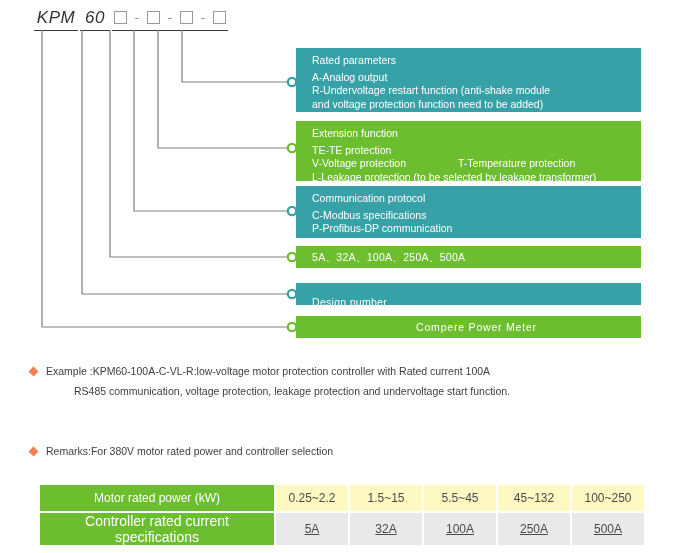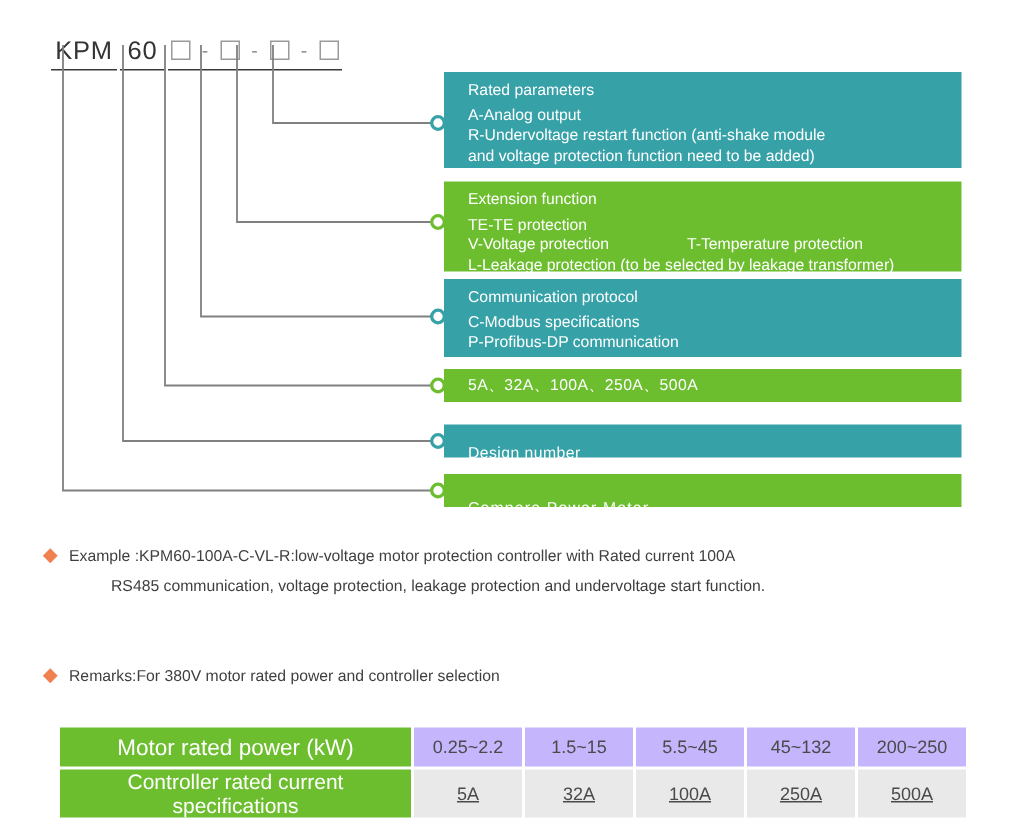--- a/index.html
+++ b/index.html
@@ -18,28 +18,29 @@
 
   
   #code-header {
     position: absolute;
     left: 34px;
     top: 8px;
     height: 24px;
   }
   .code-seg {
     position: absolute;
-    top: 16px;
+    top: 0;
     font-size: 17px;
     letter-spacing: 0.5px;
     color: #333333;
     border-bottom: 1.5px solid #3a3a3a;
     padding: 0 2px 2px 2px;
     line-height: 20px;
     white-space: nowrap;
+    font-style: italic;
   }
   #seg-kpm { left: 0px; width: 40px; text-align: center; }
   #seg-60  { left: 46px; width: 26px; text-align: center; }
   #seg-boxes {
     left: 78px;
     width: 112px;
     display: flex;
     align-items: center;
     justify-content: space-between;
     padding-bottom: 3px;
@@ -88,21 +89,21 @@
     white-space: nowrap;
   }
   .teal  { background: #37a1a8; }
   .green { background: #6cbe2f; }
 
   #box-rated      { top: 48px;  height: 64px; }
   #box-extension  { top: 121px; height: 60px; }
   #box-comm       { top: 186px; height: 52px; }
   #box-current    { top: 246px; height: 22px; padding-top: 4px; }
   #box-design     { top: 283px; height: 22px; padding-top: 12px; }
-  #box-meter      { top: 316px; height: 22px; padding-top: 16px; }
+  #box-meter      { top: 316px; height: 22px; padding-top: 4px; text-align: center; }
 
   #box-current .line,
   #box-design .line,
   #box-meter .line {
     line-height: 15px;
     letter-spacing: 0.3px;
   }
   #box-meter .line { letter-spacing: 0.8px; }
 
   .tab-inline {
@@ -152,23 +153,23 @@
     text-align: center;
     vertical-align: middle;
     color: #4a4a4a;
   }
   #spec-table td.rowhead {
     background: #6cbe2f;
     color: #ffffff;
     width: 222px;
     padding: 0 6px;
   }
-  #spec-table tr.r1 td.rowhead { font-size: 15px; }
+  #spec-table tr.r1 td.rowhead { font-size: 12px; }
   #spec-table tr.r2 td.rowhead { font-size: 14px; }
-  #spec-table tr.r1 td.val { background: #c4b5fd; font-size: 12px; }
+  #spec-table tr.r1 td.val { background: #fef9c3; font-size: 12px; }
   #spec-table tr.r2 td.val { background: #e9e9e9; font-size: 12px; text-decoration: underline; }
   #spec-table td.val { width: 72px; }
 </style>
 </head>
 <body>
 
 <div id="code-header">
   <span class="code-seg" id="seg-kpm">KPM</span>
   <span class="code-seg" id="seg-60">60</span>
   <span class="code-seg" id="seg-boxes">
@@ -249,21 +250,21 @@
 </div>
 
 <table id="spec-table">
   <tbody>
     <tr class="r1">
       <td class="rowhead">Motor rated power (kW)</td>
       <td class="val">0.25~2.2</td>
       <td class="val">1.5~15</td>
       <td class="val">5.5~45</td>
       <td class="val">45~132</td>
-      <td class="val">200~250</td>
+      <td class="val">100~250</td>
     </tr>
     <tr class="r2">
       <td class="rowhead">Controller rated current specifications</td>
       <td class="val">5A</td>
       <td class="val">32A</td>
       <td class="val">100A</td>
       <td class="val">250A</td>
       <td class="val">500A</td>
     </tr>
   </tbody>

